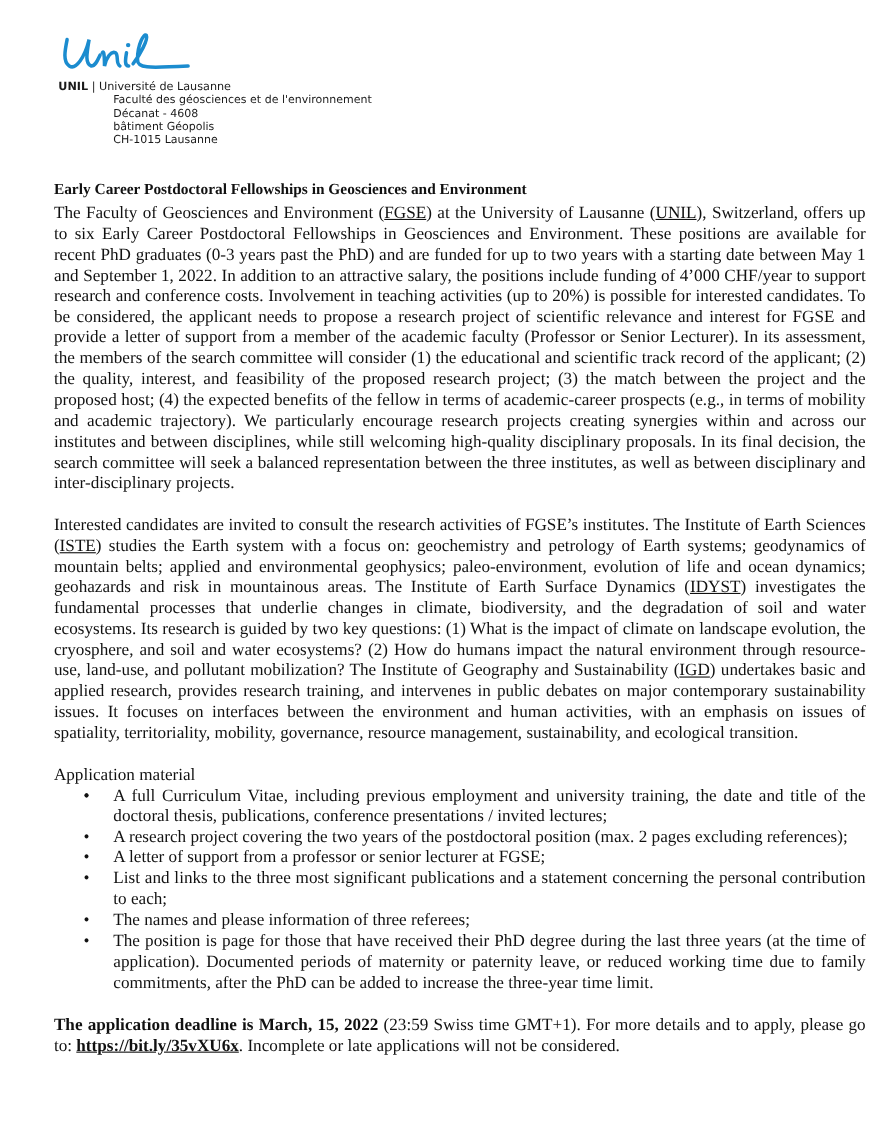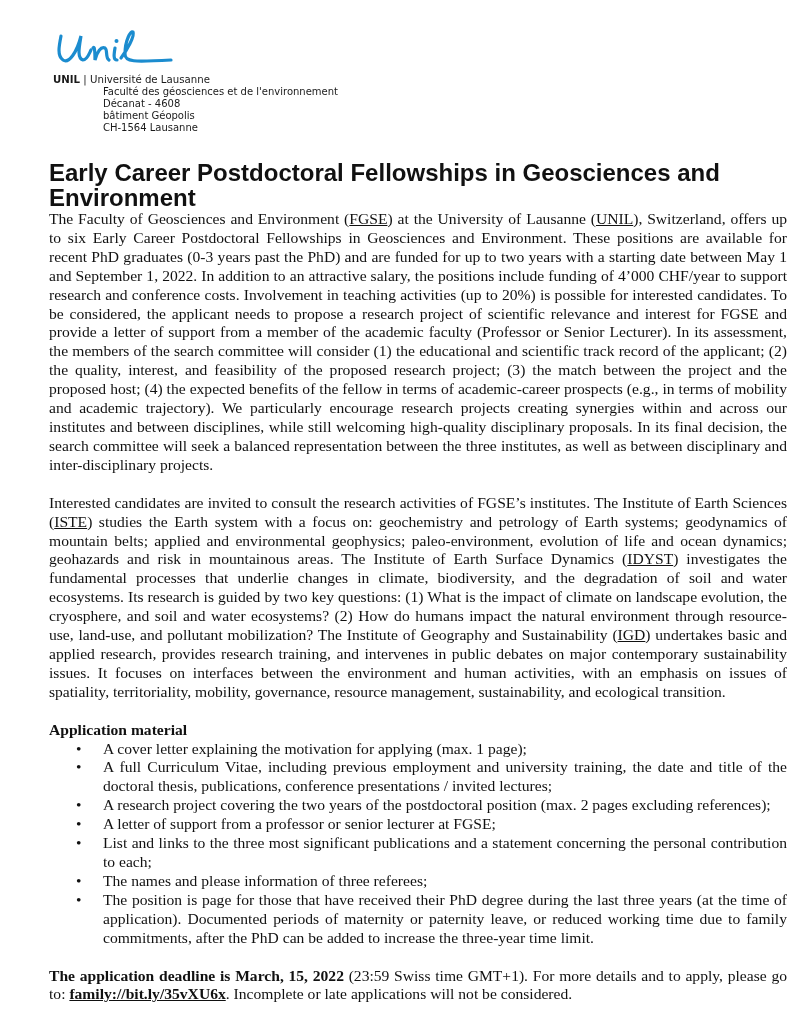--- a/index.html
+++ b/index.html
@@ -3,25 +3,25 @@
   <meta charset="utf-8">
   <style>
     html, body { margin: 0; padding: 0; background: #ffffff; }
     body { width: 809px; height: 1024px; position: relative; overflow: hidden; color: #111; }
     .header { position: absolute; left: 53px; top: 22px; }
     .logo { display: block; width: 120px; height: 50px; }
     .logo-line { position: absolute; left: 0; top: 52px; font-family: "DejaVu Sans", sans-serif; font-size: 10.2px; color: #1a1a1a; white-space: nowrap; }
     .logo-line b { font-weight: bold; }
     .addr { position: absolute; left: 37px; font-family: "DejaVu Sans", sans-serif; font-size: 10px; line-height: 12.4px; color: #1a1a1a; white-space: nowrap; margin-left: 13px; }
     .content { position: absolute; left: 49px; top: 160px; width: 738px; font-family: "Liberation Serif", serif; font-size: 15.6px; line-height: 18.9px; }
-    h1 { margin: 0; font-family: Liberation Sans, sans-serif; font-weight: bold; font-size: 24px; line-height: 25px; }
+    h1 { margin: 0; font-family: Liberation Serif, serif; font-weight: bold; font-size: 14px; line-height: 25px; }
     p { margin: 0; text-align: justify; }
     .gap { height: 19px; }
     .u { text-decoration: underline; }
-    h2 { margin: 0; font-size: 15.6px; line-height: 18.9px; font-weight: bold; }
+    h2 { margin: 0; font-size: 15.6px; line-height: 18.9px; font-weight: normal; }
     ul { margin: 0; padding: 0; list-style: none; }
     ul li { position: relative; padding-left: 54px; text-align: justify; }
     ul li .bullet { position: absolute; left: 27px; top: 0; }
     .deadline b { font-weight: bold; }
     .link { font-weight: bold; text-decoration: underline; color: #111; }
   </style>
 </head>
 <body>
 
 <div class="header">
@@ -33,41 +33,41 @@
     <path d="M68 36 C 74 28, 82 14, 80 10 C 78 8, 72 18, 72 32 C 72 40, 80 40, 118 38" fill="none" stroke="#1b8ccf" stroke-width="3.2" stroke-linecap="round"></path>
   </svg>
   <div class="logo-line">
     <b>UNIL</b>
     <span>|</span>
     <span>Université de Lausanne</span>
   </div>
   <div class="addr" style="top:64px">Faculté des géosciences et de l'environnement</div>
   <div class="addr" style="top:76px">Décanat - 4608</div>
   <div class="addr" style="top:88px">bâtiment Géopolis</div>
-  <div class="addr" style="top:100px">CH-1564 Lausanne</div>
+  <div class="addr" style="top:100px">CH-1015 Lausanne</div>
 </div>
 
 <div class="content">
   <h1>Early Career Postdoctoral Fellowships in Geosciences and Environment</h1>
 
   <p><span>The Faculty of Geosciences and Environment (</span><span class="u">FGSE</span><span>) at the University of Lausanne (</span><span class="u">UNIL</span><span>), Switzerland, offers up to six Early Career Postdoctoral Fellowships in Geosciences and Environment. These positions are available for recent PhD graduates (0-3 years past the PhD) and are funded for up to two years with a starting date between May 1 and September 1, 2022. In addition to an attractive salary, the positions include funding of 4’000 CHF/year to support research and conference costs. Involvement in teaching activities (up to 20%) is possible for interested candidates. To be considered, the applicant needs to propose a research project of scientific relevance and interest for FGSE and provide a letter of support from a member of the academic faculty (Professor or Senior Lecturer). In its assessment, the members of the search committee will consider (1) the educational and scientific track record of the applicant; (2) the quality, interest, and feasibility of the proposed research project; (3) the match between the project and the proposed host; (4) the expected benefits of the fellow in terms of academic-career prospects (e.g., in terms of mobility and academic trajectory). We particularly encourage research projects creating synergies within and across our institutes and between disciplines, while still welcoming high-quality disciplinary proposals. In its final decision, the search committee will seek a balanced representation between the three institutes, as well as between disciplinary and inter-disciplinary projects.</span></p>
 
   <div class="gap"></div>
 
   <p><span>Interested candidates are invited to consult the research activities of FGSE’s institutes. The Institute of Earth Sciences (</span><span class="u">ISTE</span><span>) studies the Earth system with a focus on: geochemistry and petrology of Earth systems; geodynamics of mountain belts; applied and environmental geophysics; paleo-environment, evolution of life and ocean dynamics; geohazards and risk in mountainous areas. The Institute of Earth Surface Dynamics (</span><span class="u">IDYST</span><span>) investigates the fundamental processes that underlie changes in climate, biodiversity, and the degradation of soil and water ecosystems. Its research is guided by two key questions: (1) What is the impact of climate on landscape evolution, the cryosphere, and soil and water ecosystems? (2) How do humans impact the natural environment through resource-use, land-use, and pollutant mobilization? The Institute of Geography and Sustainability (</span><span class="u">IGD</span><span>) undertakes basic and applied research, provides research training, and intervenes in public debates on major contemporary sustainability issues. It focuses on interfaces between the environment and human activities, with an emphasis on issues of spatiality, territoriality, mobility, governance, resource management, sustainability, and ecological transition.</span></p>
 
   <div class="gap"></div>
 
   <h2>Application material</h2>
   <ul>
-    <li><span class="bullet">•</span><span>A cover letter explaining the motivation for applying (max. 1 page);</span></li>
+    <li><span class="bullet">•</span></li>
     <li><span class="bullet">•</span><span>A full Curriculum Vitae, including previous employment and university training, the date and title of the doctoral thesis, publications, conference presentations / invited lectures;</span></li>
     <li><span class="bullet">•</span><span>A research project covering the two years of the postdoctoral position (max. 2 pages excluding references);</span></li>
     <li><span class="bullet">•</span><span>A letter of support from a professor or senior lecturer at FGSE;</span></li>
     <li><span class="bullet">•</span><span>List and links to the three most significant publications and a statement concerning the personal contribution to each;</span></li>
     <li><span class="bullet">•</span><span>The names and please information of three referees;</span></li>
     <li><span class="bullet">•</span><span>The position is page for those that have received their PhD degree during the last three years (at the time of application). Documented periods of maternity or paternity leave, or reduced working time due to family commitments, after the PhD can be added to increase the three-year time limit.</span></li>
   </ul>
 
   <div class="gap"></div>
 
-  <p class="deadline"><b>The application deadline is March, 15, 2022</b><span> (23:59 Swiss time GMT+1). For more details and to apply, please go to: </span><a class="link">family://bit.ly/35vXU6x</a><span>. Incomplete or late applications will not be considered.</span></p>
+  <p class="deadline"><b>The application deadline is March, 15, 2022</b><span> (23:59 Swiss time GMT+1). For more details and to apply, please go to: </span><a class="link">https://bit.ly/35vXU6x</a><span>. Incomplete or late applications will not be considered.</span></p>
 </div>
 
 </body></html>

